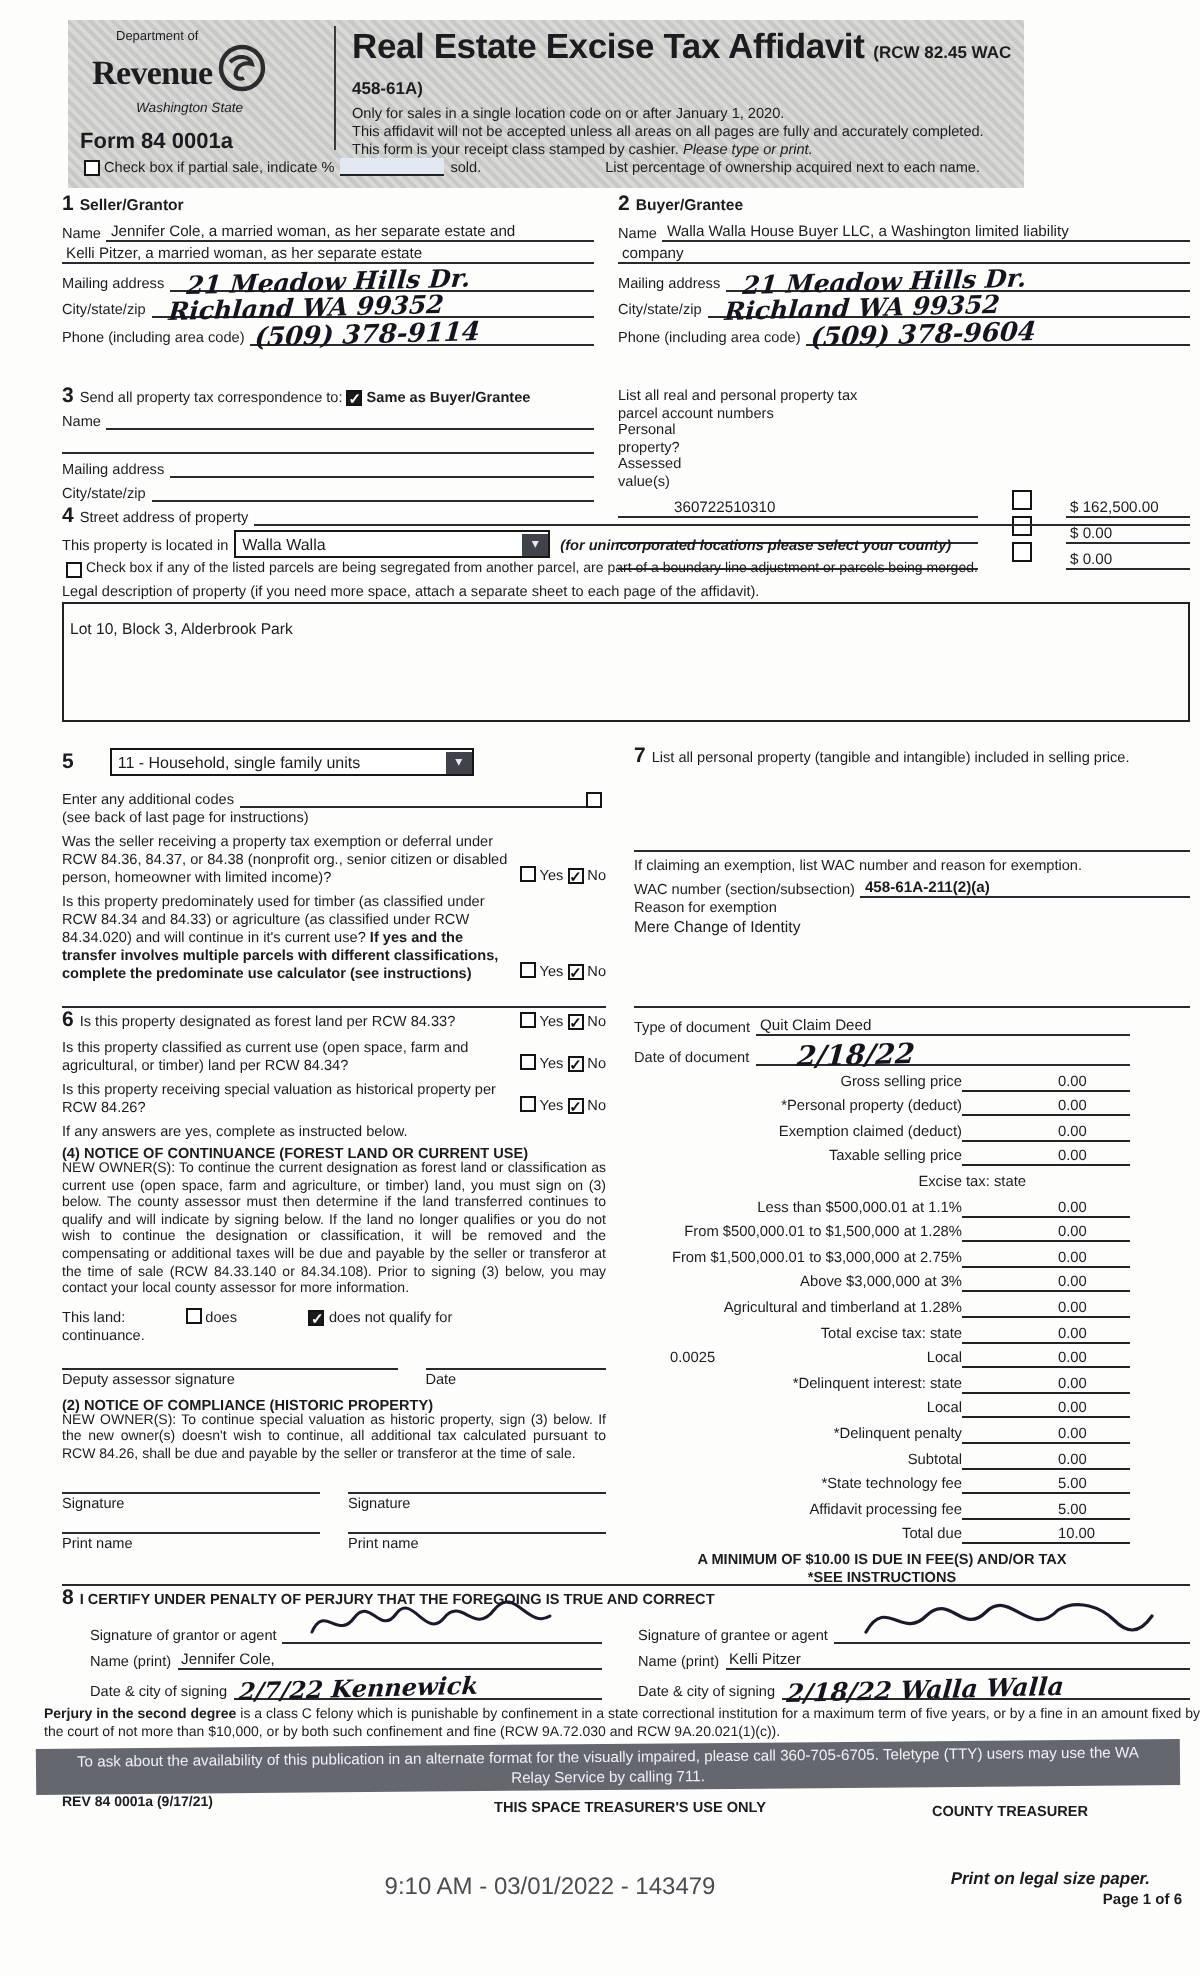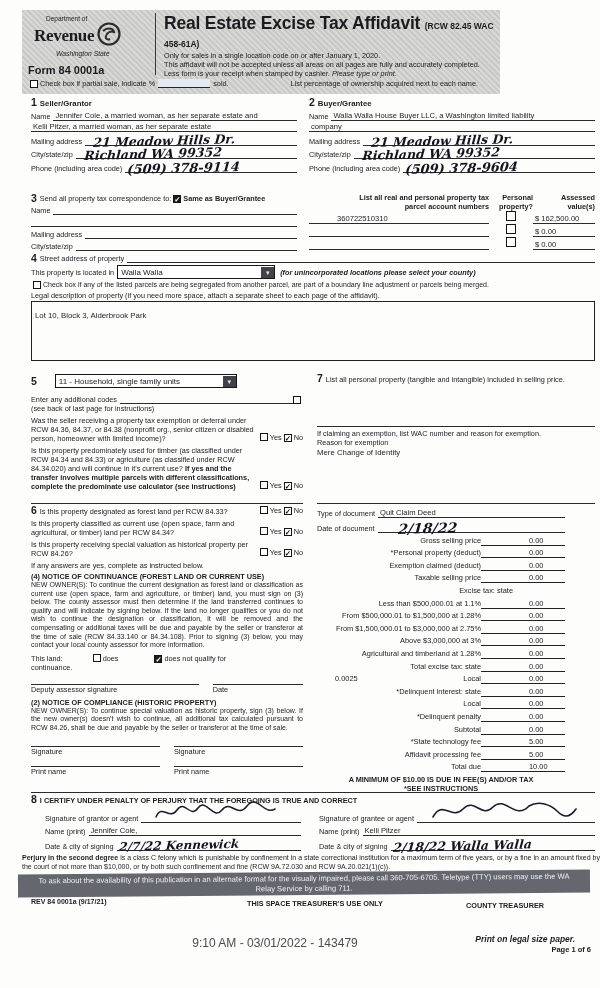--- a/index.html
+++ b/index.html
@@ -16,21 +16,21 @@
   .r{display:flex;align-items:flex-end;}
   .fl{flex:1;border-bottom:1px solid #2a2a2e;min-height:9px;position:relative;}
   .lb{white-space:nowrap;padding-right:3px;}
   .val{font-size:7.6px;padding-left:2px;}
   .hand{font-family:"DejaVu Serif",serif;font-style:italic;font-weight:bold;color:#14141f;font-size:12.5px;position:absolute;bottom:-2px;left:8px;white-space:nowrap;transform:rotate(-1.5deg) skewX(-6deg);transform-origin:left bottom;}
   .cb{display:inline-block;width:8px;height:8px;border:1px solid #141414;line-height:7px;font-size:7.5px;text-align:center;vertical-align:-1px;margin:0 2px;background:#fff;flex:none;}
   .cb.ck::after{content:"✓";font-weight:bold;color:#111;}
   .cb.fill{background:#1b1b1e;}
   .cb.fill::after{content:"✓";color:#fff;font-weight:bold;}
   
-  .band{position:absolute;top:10px;left:22px;width:478px;height:84px;background:#d3d3d0;background-image:repeating-linear-gradient(45deg,rgba(255,255,255,.12) 0 2px,rgba(0,0,0,.05) 2px 4px);padding:3px 5px 0 6px;}
+  .band{position:absolute;top:10px;left:34px;width:478px;height:84px;background:#d3d3d0;background-image:repeating-linear-gradient(45deg,rgba(255,255,255,.12) 0 2px,rgba(0,0,0,.05) 2px 4px);padding:3px 5px 0 6px;}
   .band-top{display:flex;height:62px;}
   .logo-col{width:128px;position:relative;border-right:1.5px solid #3a3a3a;padding-top:2px;}
   .dept-sm{font-size:6.5px;margin-left:18px;}
   .revenue{font-family:"Liberation Serif",serif;font-weight:bold;font-size:17px;line-height:16px;margin-left:6px;letter-spacing:-0.3px;}
   .wastate{font-size:6.8px;font-style:italic;margin-left:28px;}
   .formnum{font-weight:bold;font-size:11px;margin-top:7px;}
   .title-col{flex:1;padding-left:8px;padding-top:1px;}
   .title-main{font-size:17.5px;font-weight:bold;letter-spacing:-0.2px;line-height:19px;}
   .title-rcw{font-size:8.5px;font-weight:bold;}
   .band-bottom{display:flex;align-items:center;margin-top:4px;font-size:7.3px;}
@@ -74,21 +74,21 @@
         <div class="formnum">Form 84 0001a</div>
       </div>
       <div class="title-col">
         <div>
           <span class="title-main">Real Estate Excise Tax Affidavit</span>
           <span class="title-rcw">(RCW 82.45 WAC 458-61A)</span>
         </div>
         <div class="t75">Only for sales in a single location code on or after January 1, 2020.</div>
         <div class="t75">This affidavit will not be accepted unless all areas on all pages are fully and accurately completed.</div>
         <div class="t75">
-          <span>Less form is your receipt when stamped by cashier.</span>
+          <span>This form is your receipt class stamped by cashier.</span>
           <span class="i">Please type or print.</span>
         </div>
       </div>
     </div>
     <div class="band-bottom">
       <span class="cb"></span>
       <span>Check box if partial sale, indicate %</span>
       <span class="pct-blank"></span>
       <span>sold.</span>
       <span style="margin-left:62px;">List percentage of ownership acquired next to each name.</span>
@@ -180,21 +180,21 @@
       <div class="r t75" style="height:12px;">
           <span class="lb">Mailing address</span>
           <span class="fl"></span>
         </div>
       <div class="r t75" style="height:12px;">
           <span class="lb">City/state/zip</span>
           <span class="fl"></span>
         </div>
     </div>
     <div style="flex:1;margin-left:12px;">
-      <div style="display:flex;font-size:7.3px;font-weight:bold;text-align:right;line-height:8.6px;">
+      <div style="display:flex;font-size:7.3px;font-weight:normal;text-align:left;line-height:8.6px;flex-direction:column;">
         <div style="flex:1;">
           <div>List all real and personal property tax</div>
           <div>parcel account numbers</div>
         </div>
         <div style="width:44px;">
           <div>Personal</div>
           <div>property?</div>
         </div>
         <div style="width:62px;">
           <div>Assessed</div>
@@ -273,20 +273,26 @@
       <div class="qrow t75">
         <span class="qtext"><span>Is this property predominately used for timber (as classified under RCW 84.34 and 84.33) or agriculture (as classified under RCW 84.34.020) and will continue in it's current use?</span> <span class="b">If yes and the transfer involves multiple parcels with different classifications, complete the predominate use calculator (see instructions)</span></span>
         <span class="yn"><span class="cb"></span><span>Yes</span><span class="cb ck"></span><span>No</span></span>
       </div>
     </div>
     <div style="flex:1;margin-left:14px;">
       <div class="t75"><span class="secnum">7</span><span>List all personal property (tangible and intangible) included in selling price.</span></div>
       <div style="height:42px;"></div>
       <div class="hr"></div>
       <div class="t75" style="margin-top:2px;">If claiming an exemption, list WAC number and reason for exemption.</div>
+      <div class="r t75" style="height:12px;">
+          <span class="lb">WAC number (section/subsection)</span>
+          <span class="fl val b">
+            <span style="position:absolute;bottom:0;left:2px;">458-61A-211(2)(a)</span>
+          </span>
+        </div>
       <div class="t75">Reason for exemption</div>
       <div class="t8" style="margin-top:1px;">Mere Change of Identity</div>
     </div>
   </div>
 
   <div class="abs" style="top:503px;left:31px;width:564px;display:flex;">
     <div style="width:272px;border-top:1px solid #2a2a2e;padding-top:2px;">
       <div class="qrow t75" style="margin-top:0;">
         <span class="qtext"><span class="secnum">6</span><span>Is this property designated as forest land per RCW 84.33?</span></span>
         <span class="yn"><span class="cb"></span><span>Yes</span><span class="cb ck"></span><span>No</span></span>

